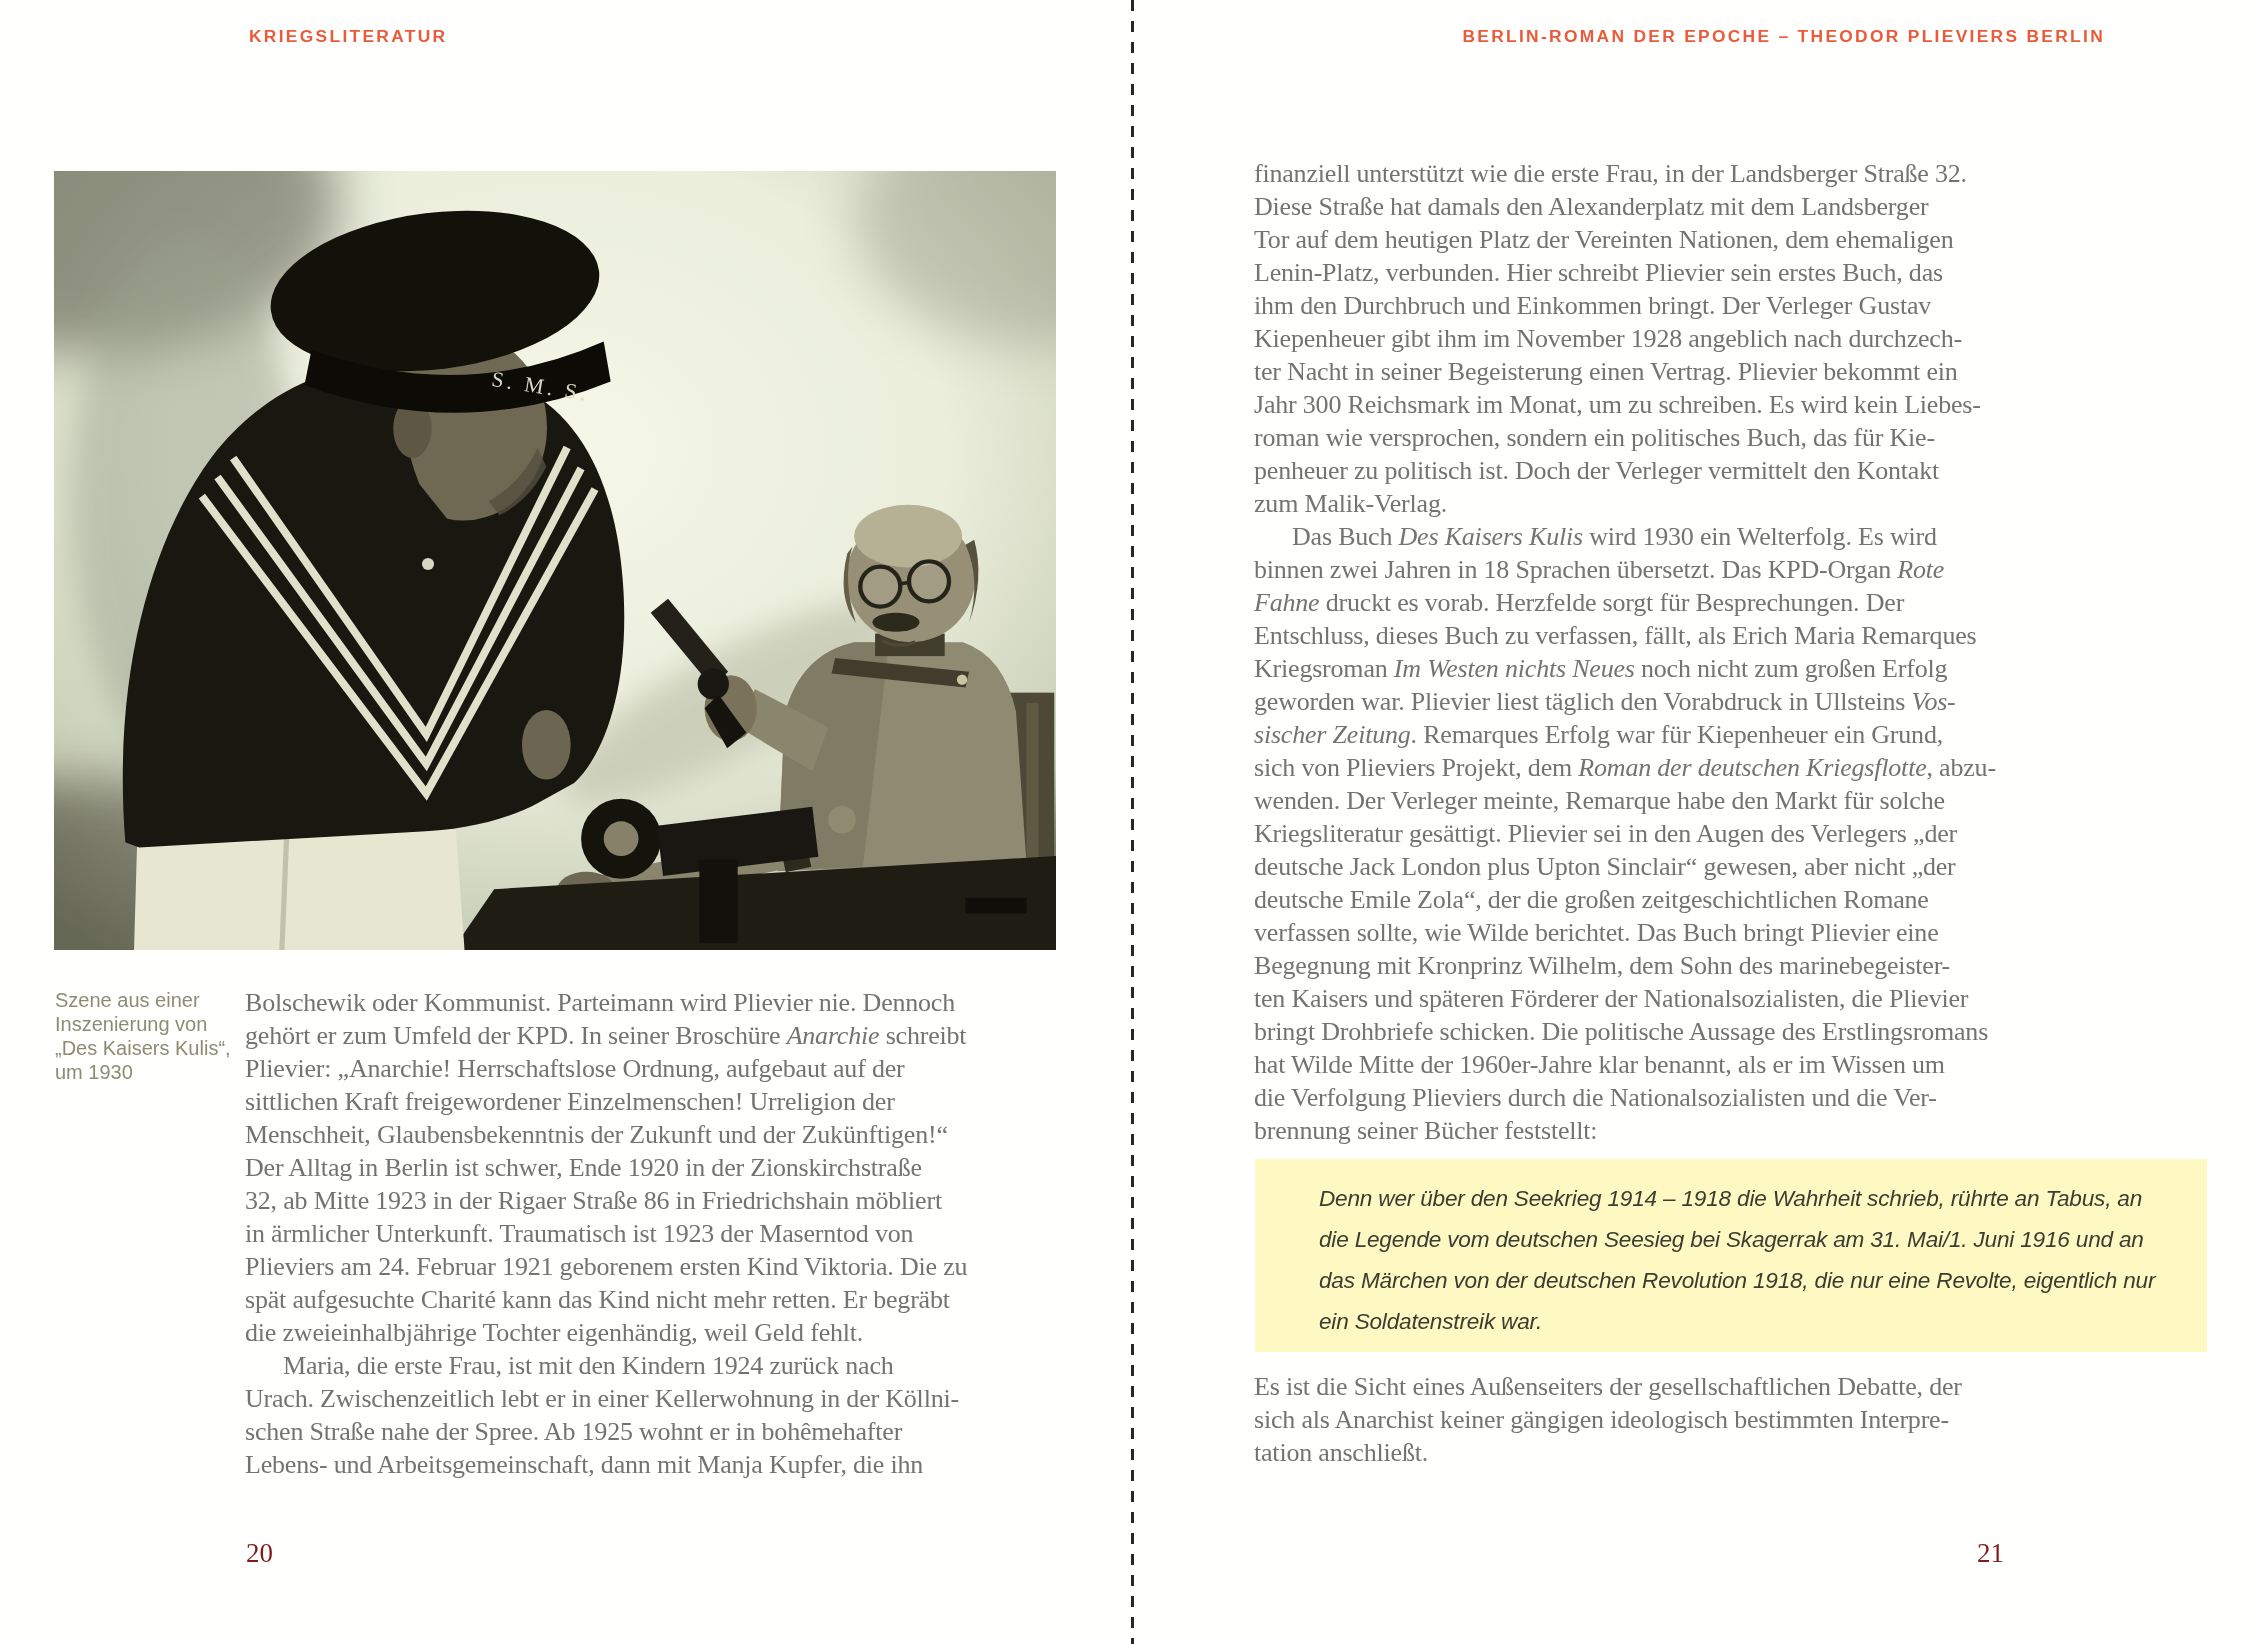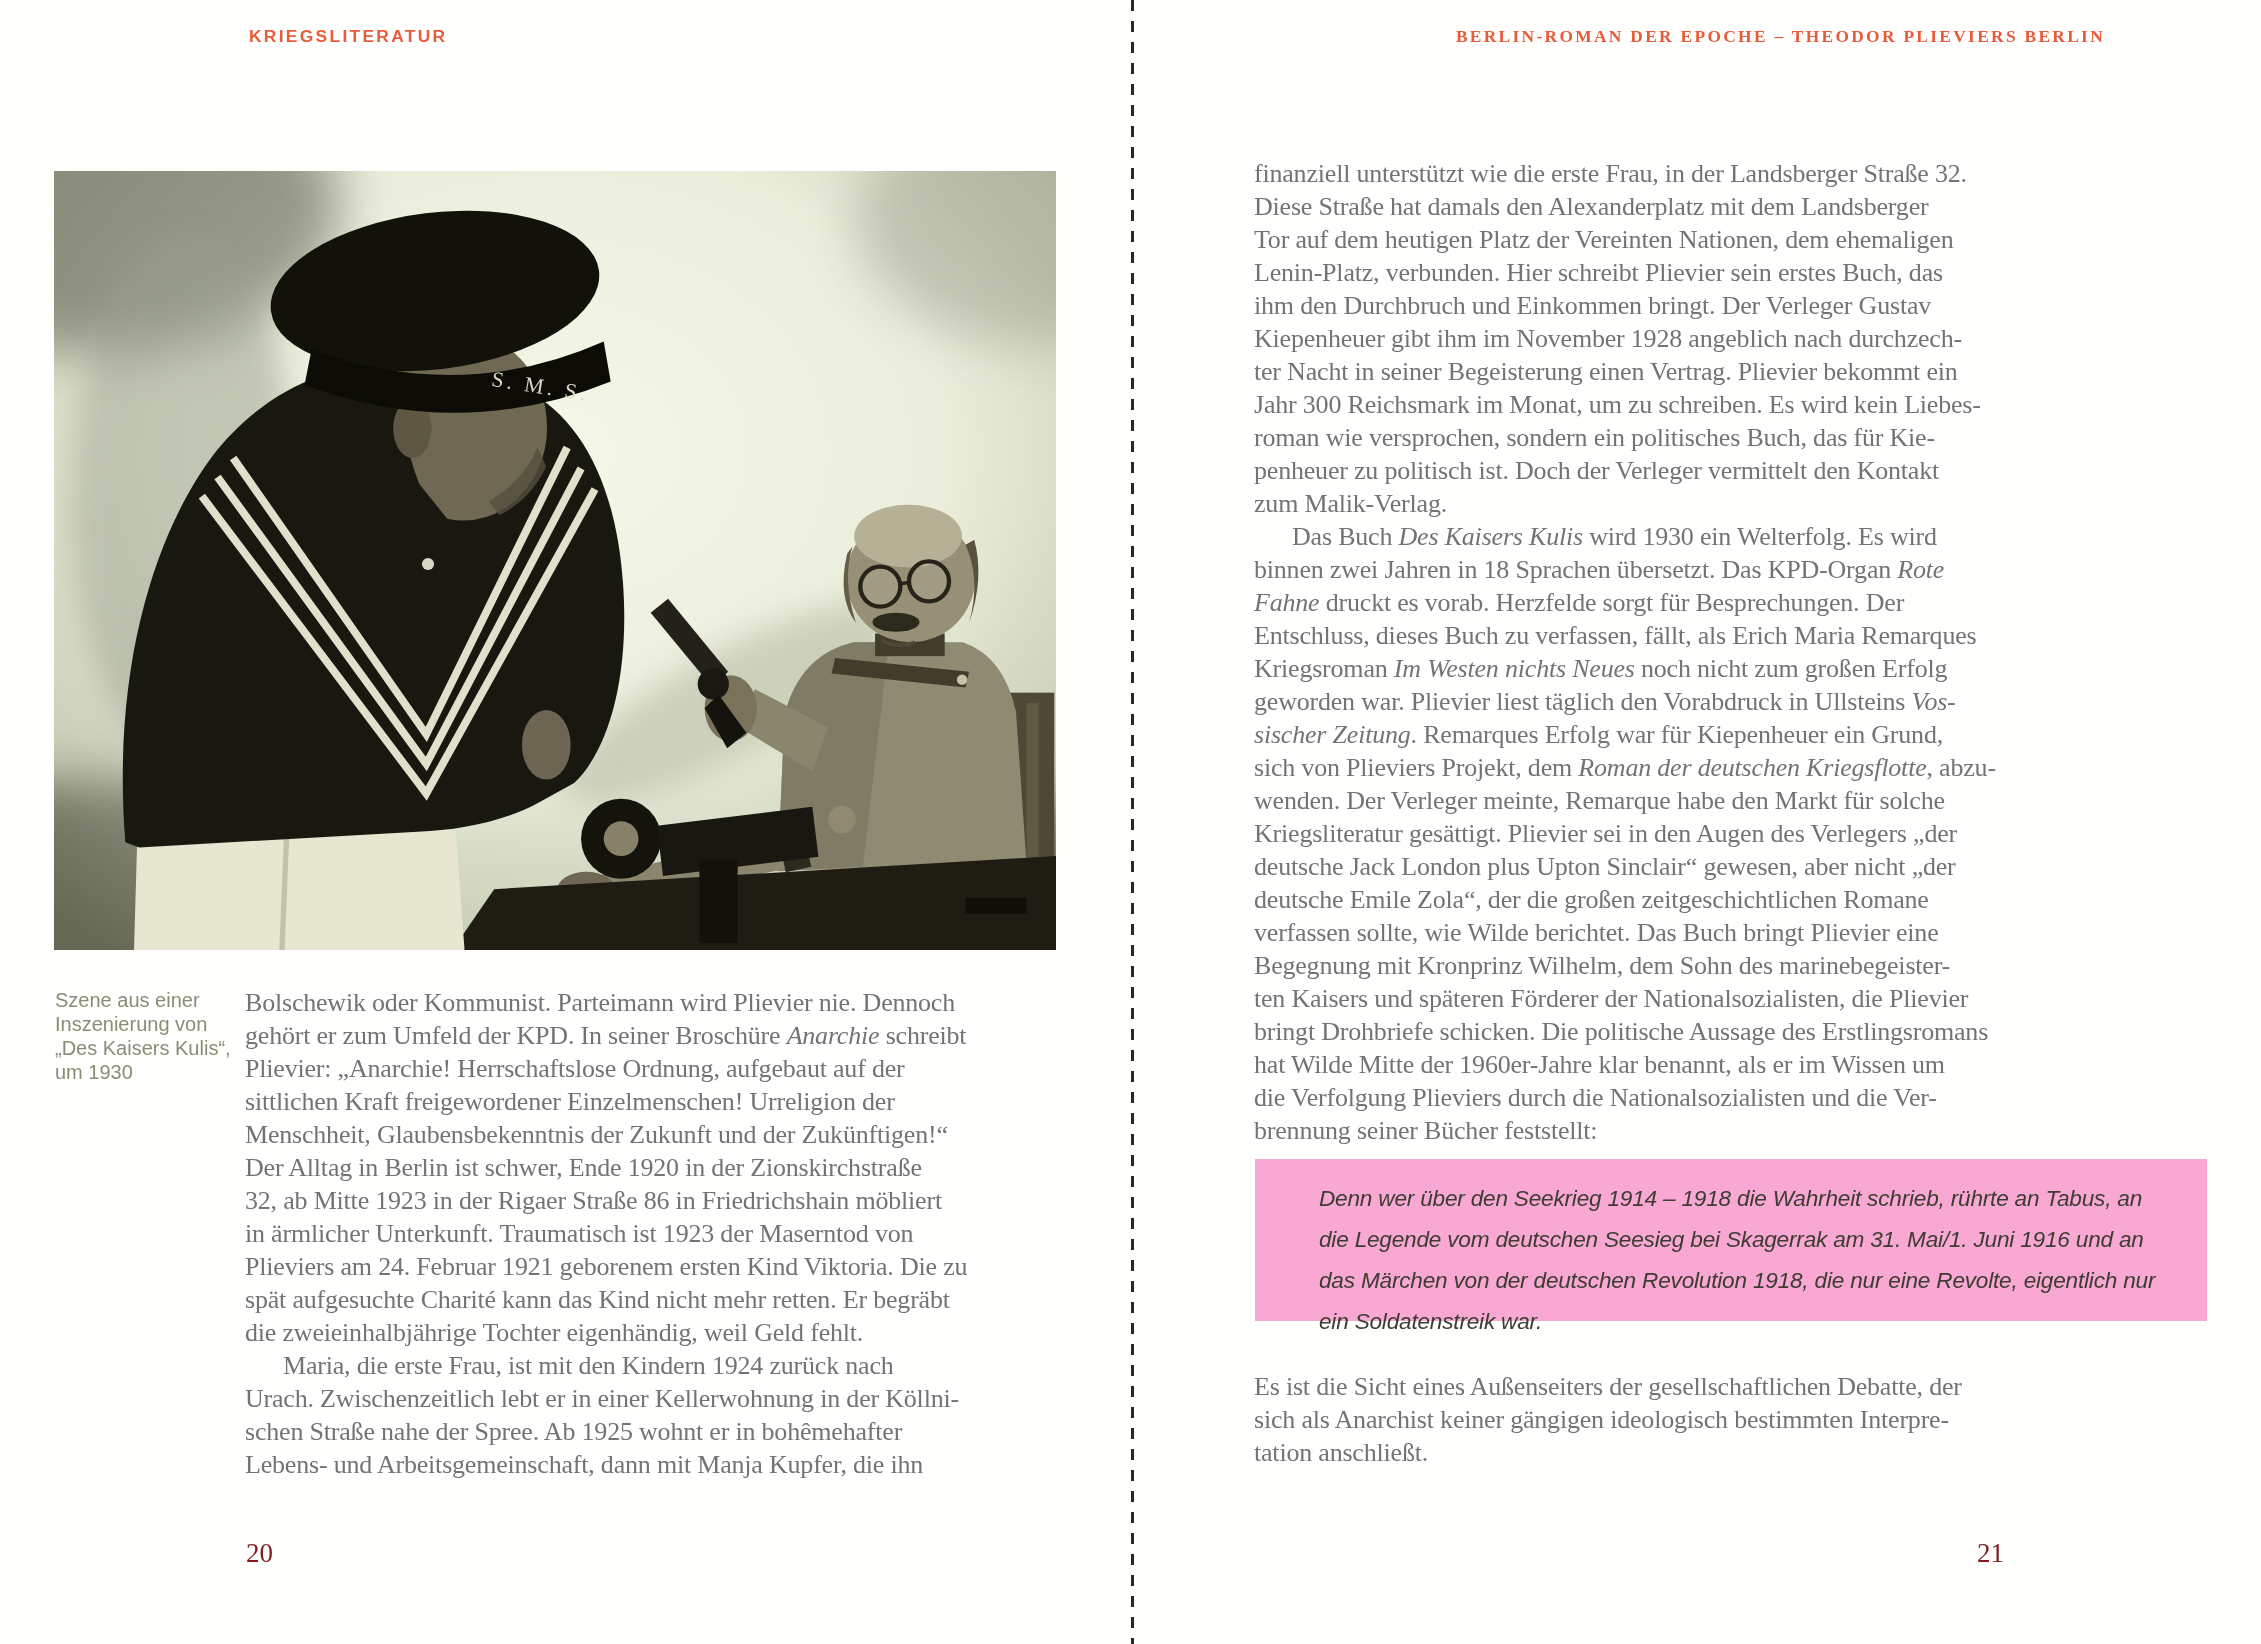--- a/index.html
+++ b/index.html
@@ -3,33 +3,33 @@
 <meta charset="utf-8">
 <style>
   html,body{margin:0;padding:0;background:#ffffff;}
   .spread{position:relative;width:2261px;height:1644px;background:#fffffe;overflow:hidden;
           font-family:"Liberation Serif",serif;color:#161410;}
   .divider{position:absolute;left:1131px;top:0;height:1644px;width:2.6px;
            background:repeating-linear-gradient(to bottom,#272725 0 11.3px,transparent 11.3px 21px);}
   .running-head{position:absolute;top:26px;font-family:"Liberation Sans",sans-serif;
                 font-weight:bold;font-size:17.4px;letter-spacing:2.3px;color:#e95b3a;white-space:nowrap;}
   .head-left{left:249px;}
-  .head-right{right:156px;text-align:center;font-family:Liberation Serif, serif;}
+  .head-right{right:156px;text-align:center;}
   .photo-frame{position:absolute;left:54px;top:171px;width:1002px;height:779px;overflow:hidden;background:#e9edd9;}
   .photo-frame svg{display:block;width:100%;height:100%;}
   .caption{position:absolute;left:55px;top:988px;width:187px;font-family:"Liberation Sans",sans-serif;
            font-size:20px;line-height:24px;color:#8c8c76;}
   .body-block{position:absolute;font-size:26px;line-height:33px;letter-spacing:-0.2px;color:#737373;}
   .body-left{left:245px;top:986px;width:857px;}
   .body-right{left:1254px;top:157px;width:883px;}
   .closing{left:1254px;top:1370px;width:883px;}
   .tline{white-space:pre;}
   .it{font-style:italic;}
   .ind{padding-left:38px;text-align:center;}
-  .quote-block{position:absolute;left:1255px;top:1159px;width:952px;height:162px;background:#f9a8d4;}
+  .quote-block{position:absolute;left:1255px;top:1159px;width:952px;height:193px;background:#fef9c3;}
   .quote-text{position:absolute;left:64px;top:19px;width:861px;font-family:"Liberation Sans",sans-serif;
               font-style:italic;font-size:22.6px;line-height:41px;letter-spacing:-0.2px;color:#3c3c30;}
   .pagenum{position:absolute;font-size:27px;color:#7f1d1d;}
   .pn-left{left:246px;top:1538px;}
   .pn-right{left:1977px;top:1538px;}
 </style>
 </head>
 <body>
 
 <div class="spread">

